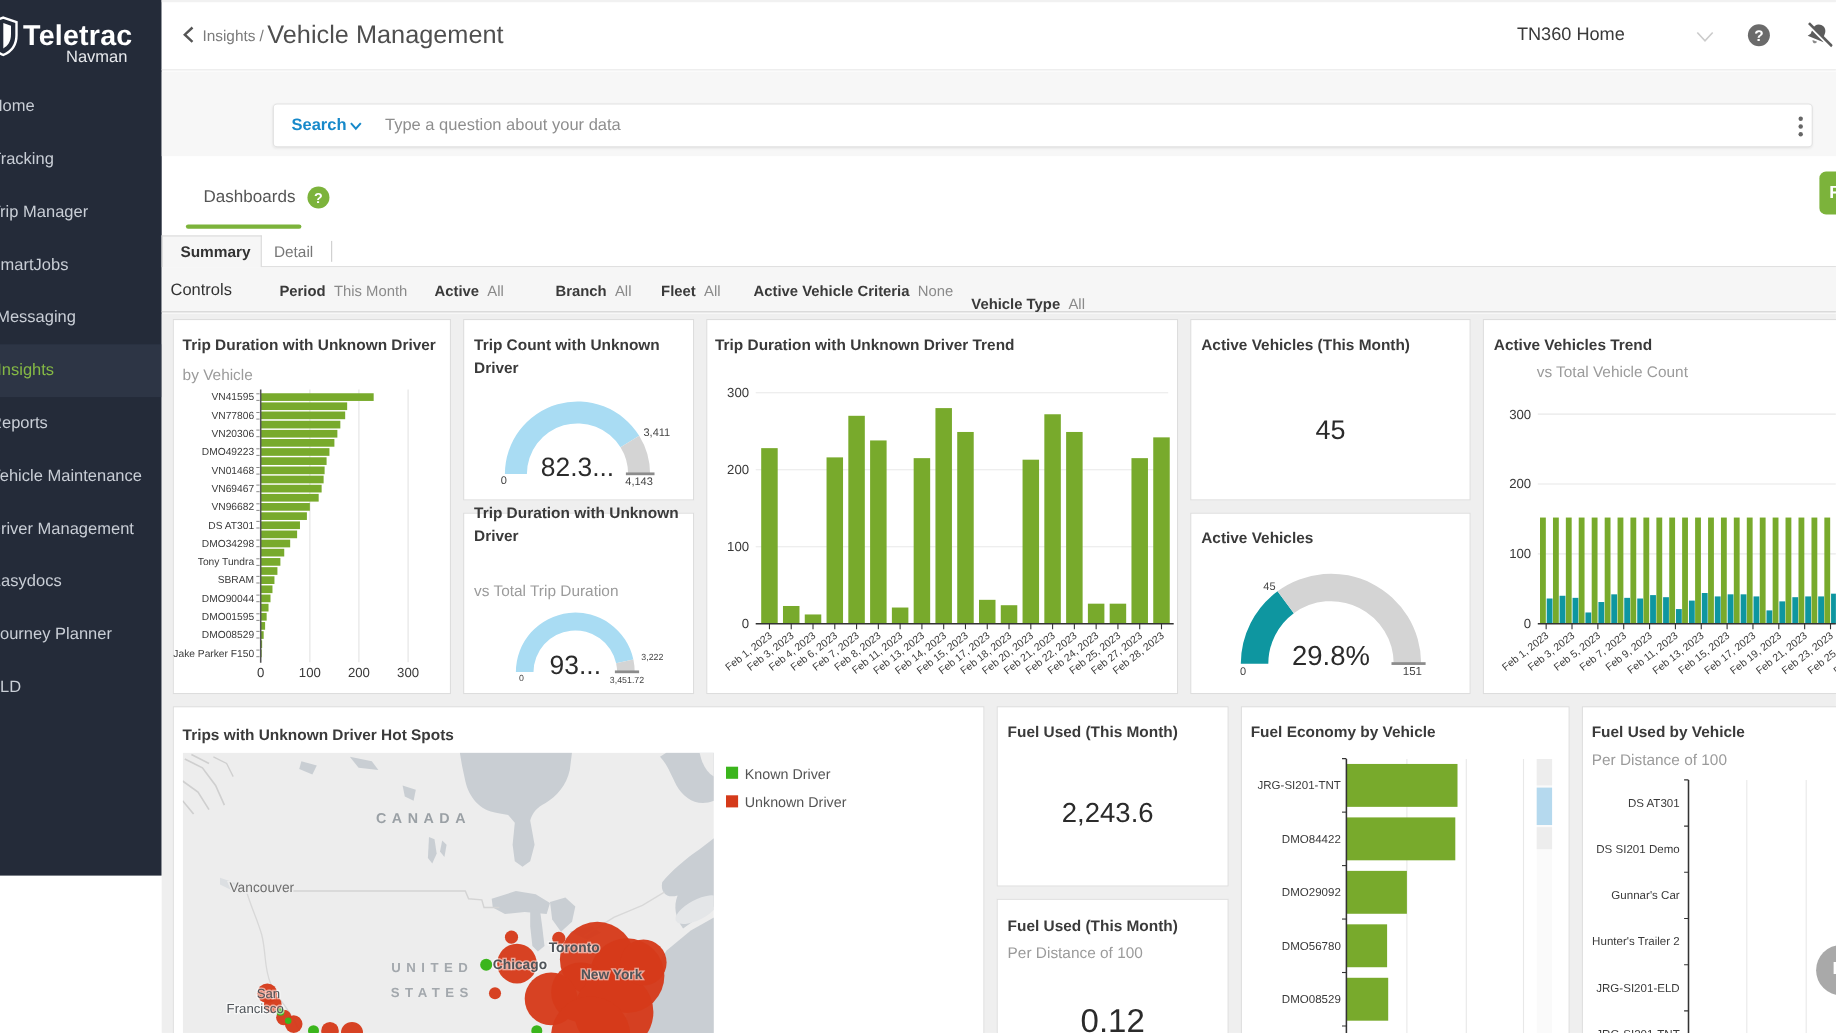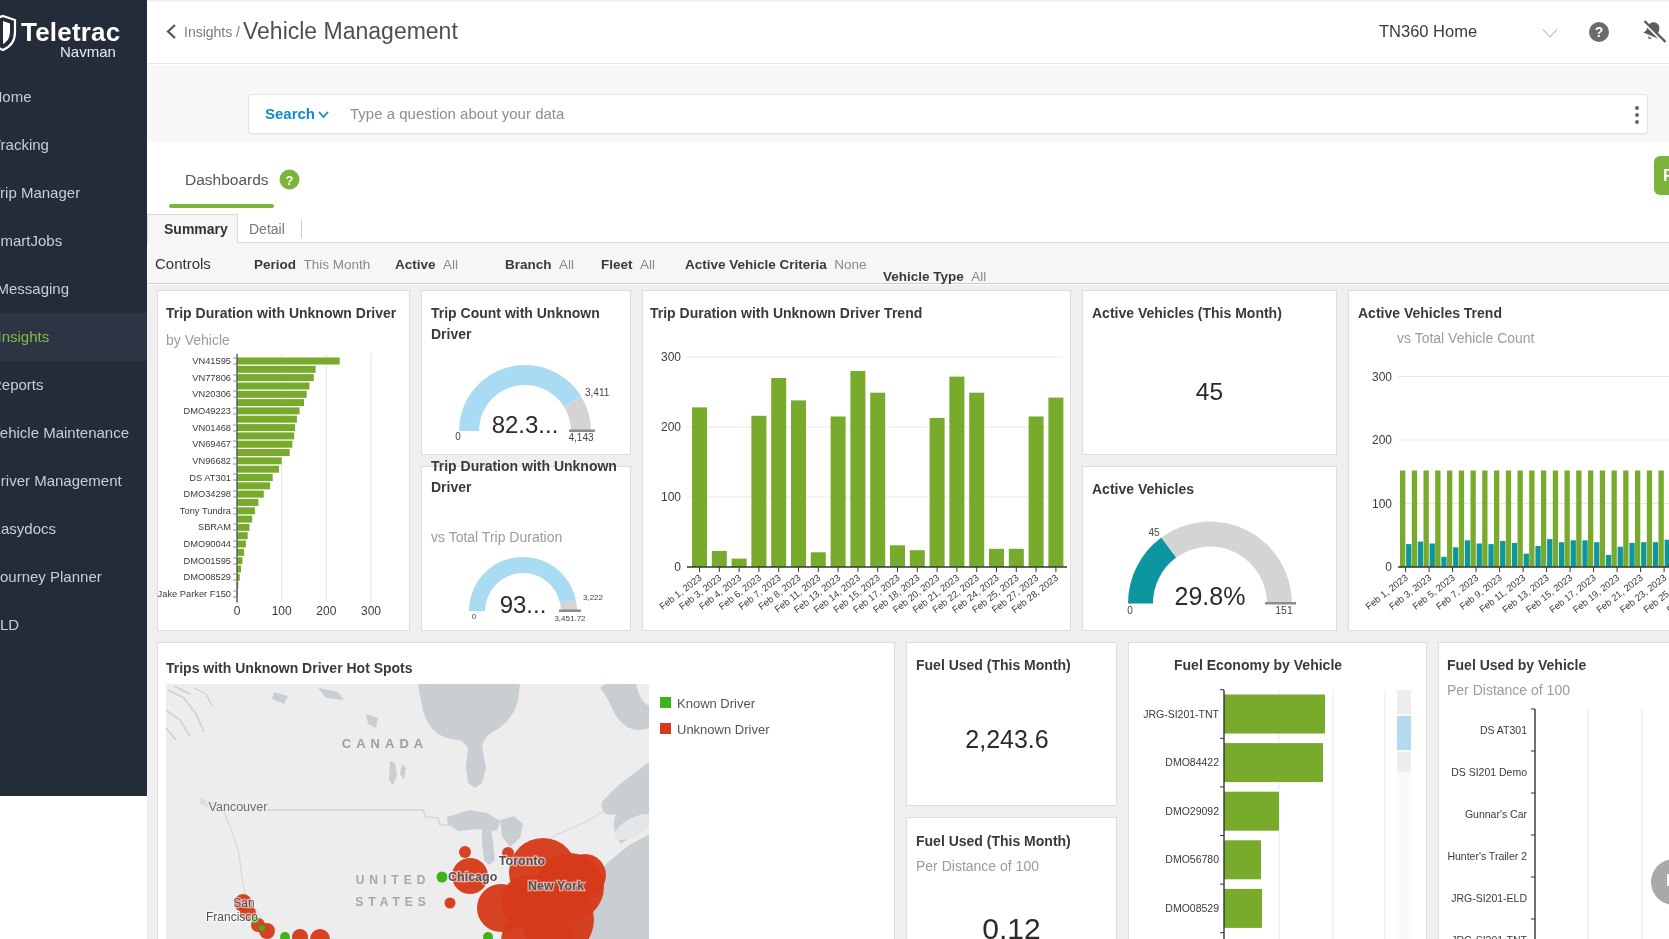--- a/index.html
+++ b/index.html
@@ -453,21 +453,21 @@
 </svg>
 </div>
 <div class="card" style="left:906px;top:642px;width:211px;height:164px;"></div>
 <div class="abs ctitle" style="left:916px;top:655px;">Fuel Used (This Month)</div>
 <div class="abs" style="left:906px;top:725px;width:202px;text-align:center;font-size:25px;color:#2b2b2b;">2,243.6</div>
 <div class="card" style="left:906px;top:817px;width:211px;height:130px;"></div>
 <div class="abs ctitle" style="left:916px;top:831px;">Fuel Used (This Month)</div>
 <div class="abs csub" style="left:916px;top:856px;">Per Distance of 100</div>
 <div class="abs" style="left:906px;top:912px;width:211px;text-align:center;font-size:30px;color:#2b2b2b;">0.12</div>
 <div class="card" style="left:1128px;top:642px;width:299px;height:305px;"></div>
-<div class="abs ctitle" style="left:1174px;top:655px;">Fuel Economy by Vehicle</div>
+<div class="abs ctitle" style="left:1137px;top:655px;">Fuel Economy by Vehicle</div>
 <svg class="abs" style="left:1128px;top:642px" width="299" height="304" viewBox="0 0 299 304">
     <line x1="151" y1="48" x2="151" y2="302" stroke="#e8e8e8" stroke-width="1"></line>
     <line x1="205" y1="48" x2="205" y2="302" stroke="#e8e8e8" stroke-width="1"></line>
     <line x1="257" y1="48" x2="257" y2="302" stroke="#e8e8e8" stroke-width="1"></line>
     <rect x="96.0" y="52.5" width="101" height="39" fill="#78aa2c"></rect>
     <text x="91.0" y="75.5" text-anchor="end" font-size="10.5" fill="#3a3a3a">JRG-SI201-TNT</text>
     <rect x="96.0" y="101.1" width="99" height="39" fill="#78aa2c"></rect>
     <text x="91.0" y="124.1" text-anchor="end" font-size="10.5" fill="#3a3a3a">DMO84422</text>
     <rect x="96.0" y="149.7" width="55" height="39" fill="#78aa2c"></rect>
     <text x="91.0" y="172.7" text-anchor="end" font-size="10.5" fill="#3a3a3a">DMO29092</text>

